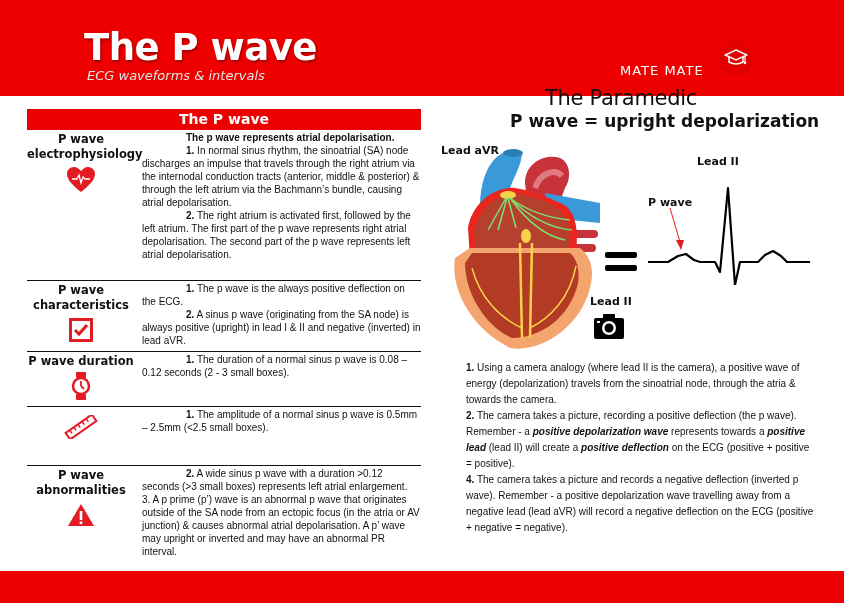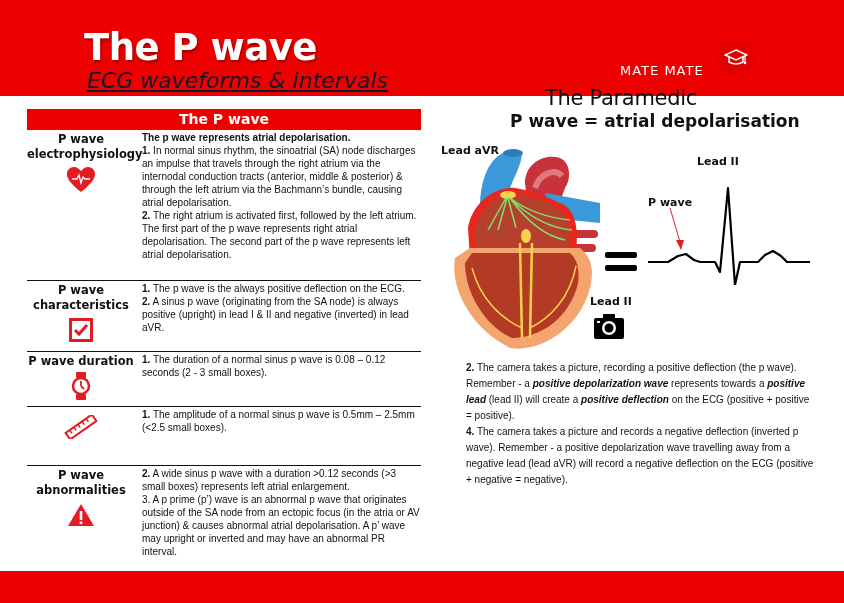--- a/index.html
+++ b/index.html
@@ -1,34 +1,34 @@
 <!DOCTYPE html>
 <html><head>
 <meta charset="utf-8">
 <style>
   * { box-sizing: border-box; margin: 0; padding: 0; }
   html, body { width: 844px; height: 603px; overflow: hidden; background: #ffffff; }
   body { font-family: "Liberation Sans", "DejaVu Sans", sans-serif; color: #111; position: relative; }
 
   .header { position: absolute; left: 0; top: 0; width: 844px; height: 96px; background: #ee0000; }
   .title { position: absolute; left: 84px; top: 26px; font-family: "DejaVu Sans", sans-serif; font-weight: bold; font-size: 37px; color: #fff; letter-spacing: -0.5px; text-shadow: 1px 2px 3px rgba(0,0,0,0.35); }
-  .subtitle { position: absolute; left: 87px; top: 68px; font-family: "DejaVu Sans", sans-serif; font-style: italic; font-size: 22px; color: #0f172a; text-decoration: underline; }
+  .subtitle { position: absolute; left: 87px; top: 68px; font-family: "DejaVu Sans", sans-serif; font-style: italic; font-size: 13px; color: #e5e5e5; }
   .brand { position: absolute; left: 545px; top: 38px; }
   .brand-top { font-family: "DejaVu Sans", sans-serif; font-size: 21px; color: #111; letter-spacing: -0.3px; margin-top: 48px; }
   .brand-bottom { position: absolute; left: 75px; top: 25px; font-family: "DejaVu Sans", sans-serif; font-size: 13px; color: #fff; letter-spacing: 1px; white-space: nowrap; }
   .brand-badge { position: absolute; left: 718px; top: 40px; width: 36px; height: 36px; border-radius: 50%; background: #e30000; display:flex; align-items:center; justify-content:center; }
 
   .table { position: absolute; left: 27px; top: 109px; width: 394px; }
   .table-head { height: 21px; background: #ee0000; color: #fff; font-family: "DejaVu Sans", sans-serif; font-weight: bold; font-size: 14px; text-align: center; line-height: 21px; }
   .row { display: flex; border-bottom: 1.5px solid #111; }
   .row-label { width: 108px; text-align: center; font-family: "DejaVu Sans", sans-serif; font-weight: bold; font-size: 11.5px; line-height: 15px; padding-top: 2px; }
   .row-label .lbl { display:block; }
   .row-icon { display: flex; justify-content: center; margin-top: 5px; }
   .row-body { flex: 1; font-size: 10px; line-height: 13px; padding: 1px 0 4px 7px; }
-  .row-body b { font-weight: bold; }
+  .row-body b { font-weight: bold; margin-left: 44px; }
   .row-body p { margin: 0; }
 
   .right-title { position: absolute; left: 510px; top: 111px; font-family: "DejaVu Sans", sans-serif; font-weight: bold; font-size: 17px; color: #111; }
   .lead-avr { position: absolute; left: 441px; top: 144px; font-family: "DejaVu Sans", sans-serif; font-weight: bold; font-size: 11px; }
   .lead-ii-top { position: absolute; left: 697px; top: 155px; font-family: "DejaVu Sans", sans-serif; font-weight: bold; font-size: 11px; }
   .p-wave-label { position: absolute; left: 648px; top: 196px; font-family: "DejaVu Sans", sans-serif; font-weight: bold; font-size: 11px; }
   .lead-ii-cam { position: absolute; left: 590px; top: 295px; font-family: "DejaVu Sans", sans-serif; font-weight: bold; font-size: 11px; }
   .heart-svg { position: absolute; left: 450px; top: 148px; }
   .equals { position: absolute; left: 605px; top: 250px; }
   .ecg { position: absolute; left: 640px; top: 180px; }
@@ -147,21 +147,21 @@
         </svg>
       </div>
     </div>
     <div class="row-body">
       <p><b>2.</b><span> A wide sinus p wave with a duration &gt;0.12 seconds (&gt;3 small boxes) represents left atrial enlargement.</span></p>
       <p><span>3.</span><span> A p prime (p’) wave is an abnormal p wave that originates outside of the SA node from an ectopic focus (in the atria or AV junction) &amp; causes abnormal atrial depolarisation. A p’ wave may upright or inverted and may have an abnormal PR interval.</span></p>
     </div>
   </div>
 </div>
 
-<div class="right-title">P wave = atrial depolarisation</div>
+<div class="right-title">P wave = upright depolarization</div>
 <div class="lead-avr">Lead aVR</div>
 <div class="lead-ii-top">Lead II</div>
 <div class="p-wave-label">P wave</div>
 <div class="lead-ii-cam">Lead II</div>
 
 <svg class="heart-svg" width="160" height="205" viewBox="0 0 160 205">
 
   <path d="M30,60 C30,30 40,10 55,4 L72,4 C72,15 66,25 60,40 L50,70 Z" fill="#3a9ad9"></path>
   <ellipse cx="63" cy="5" rx="10" ry="4" fill="#2b7fb8"></ellipse>
 
@@ -208,17 +208,18 @@
 
 <svg class="camera" width="30" height="26" viewBox="0 0 30 26">
   <rect x="0" y="5" width="30" height="21" rx="2" fill="#000"></rect>
   <rect x="9" y="1" width="12" height="6" rx="1" fill="#000"></rect>
   <circle cx="15" cy="15" r="7" fill="#fff"></circle>
   <circle cx="15" cy="15" r="4.5" fill="#000"></circle>
   <rect x="3" y="8" width="3" height="2" fill="#fff"></rect>
 </svg>
 
 <div class="explain">
+  <p><b>1.</b><span> Using a camera analogy (where lead II is the camera), a positive wave of energy (depolarization) travels from the sinoatrial node, through the atria &amp; towards the camera.</span></p>
   <p><b>2.</b><span> The camera takes a picture, recording a positive deflection (the p wave). Remember - a </span><b><i>positive depolarization wave</i></b><span> represents towards a </span><b><i>positive lead</i></b><span> (lead II) will create a </span><b><i>positive deflection</i></b><span> on the ECG (positive + positive = positive).</span></p>
   <p><b>4.</b><span> The camera takes a picture and records a negative deflection (inverted p wave). Remember - a positive depolarization wave travelling away from a negative lead (lead aVR) will record a negative deflection on the ECG (positive + negative = negative).</span></p>
 </div>
 
 <div class="footer"></div>
 
 </body></html>

